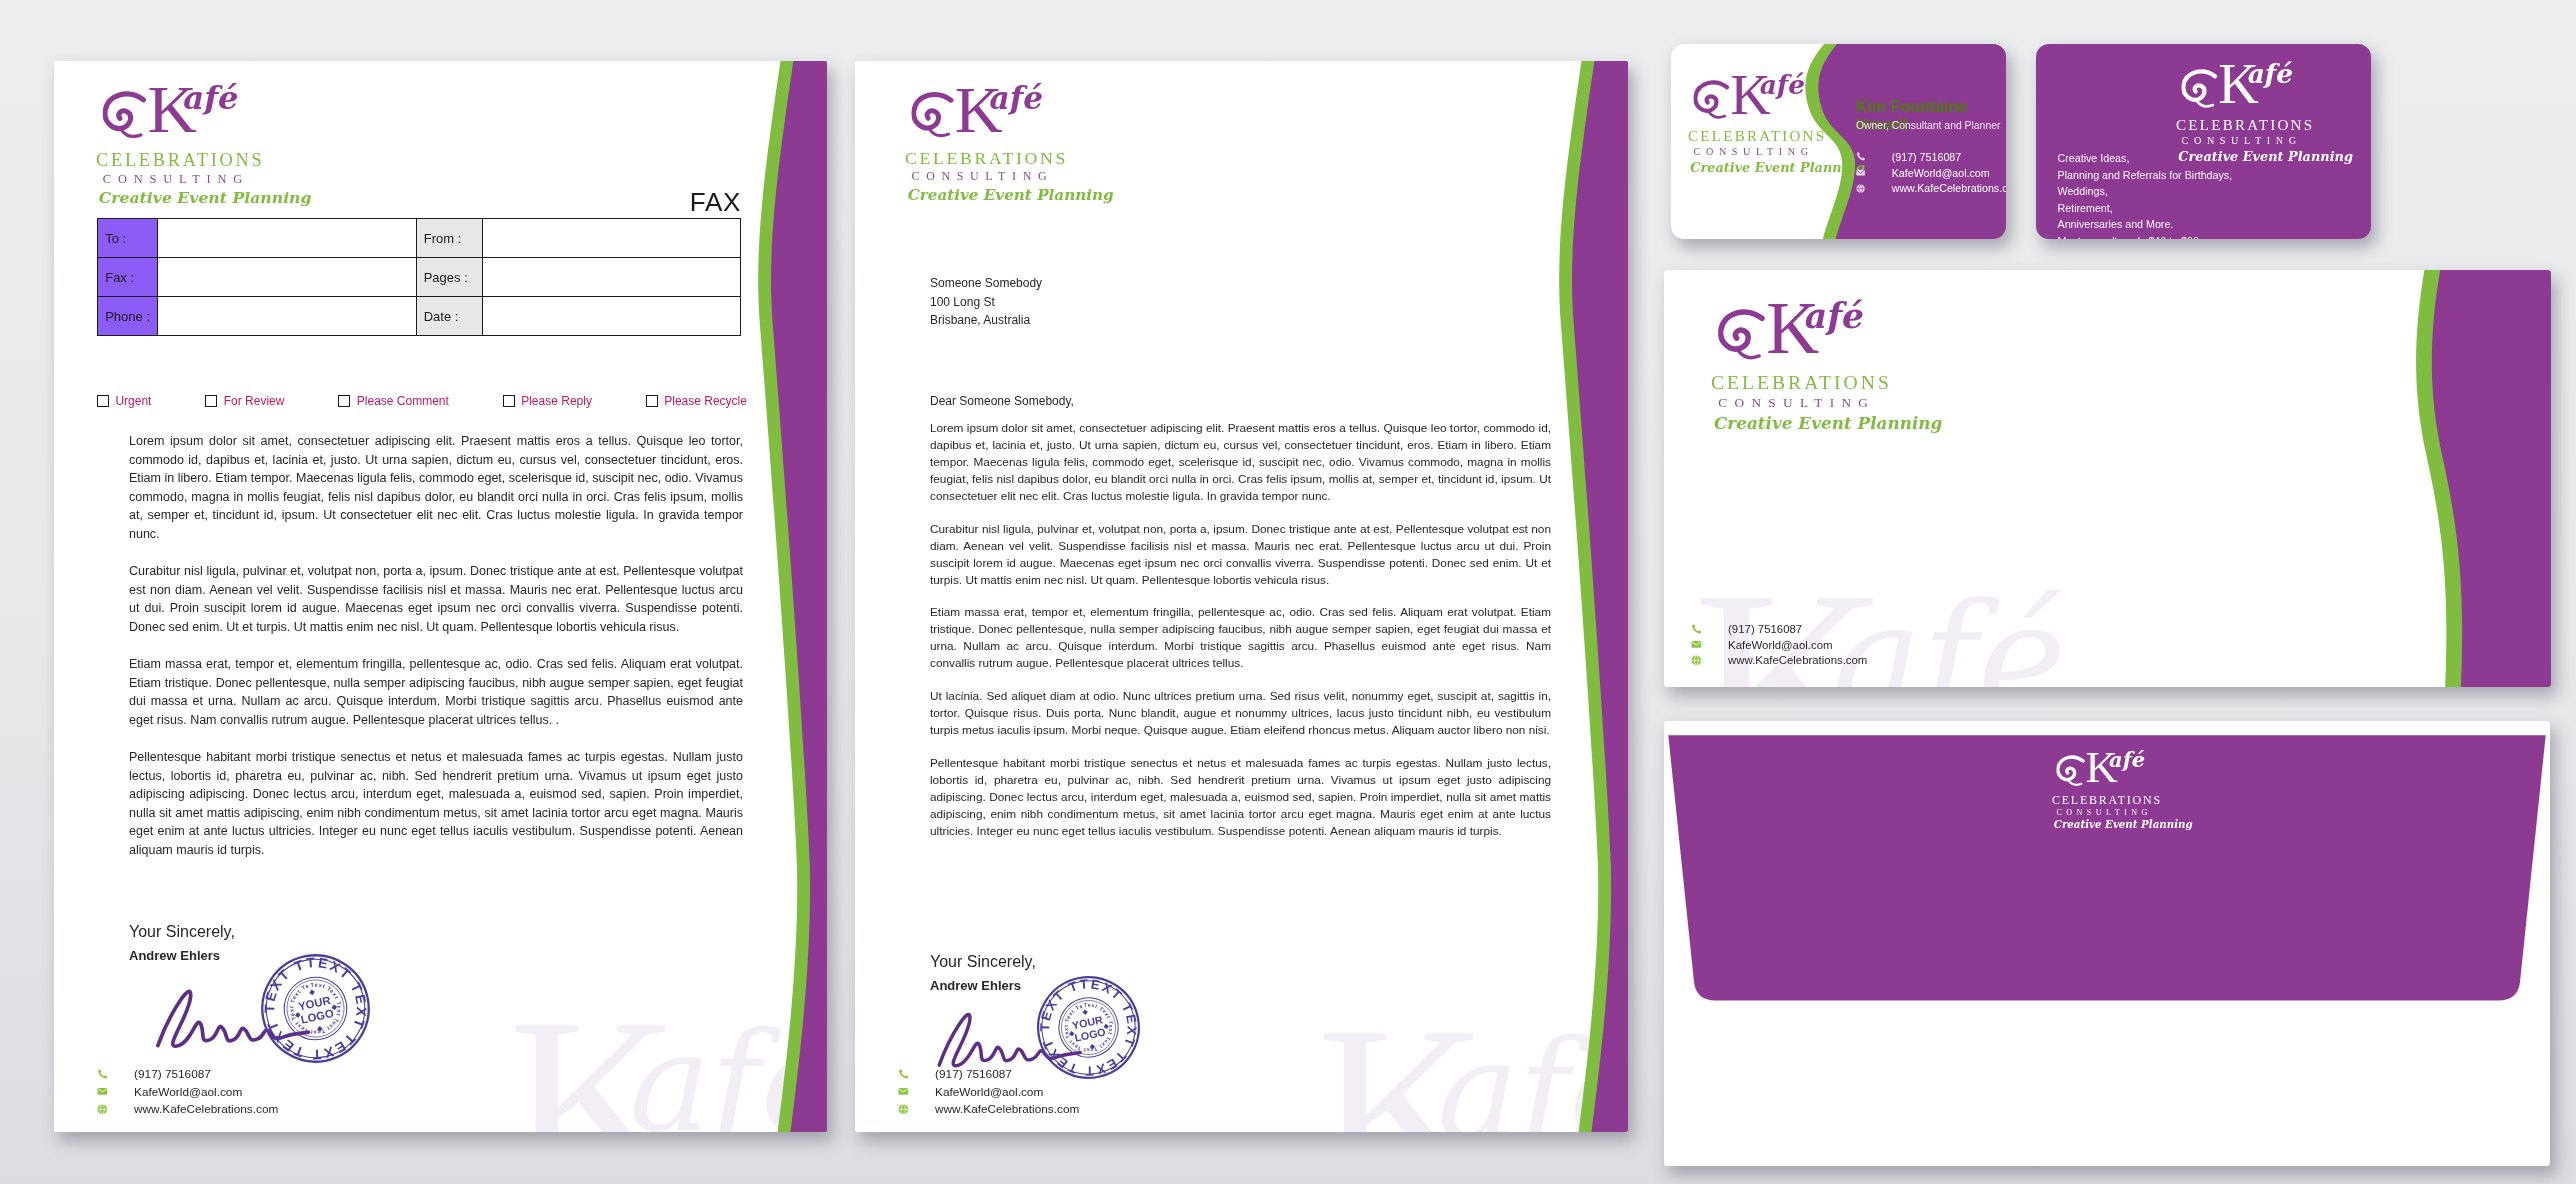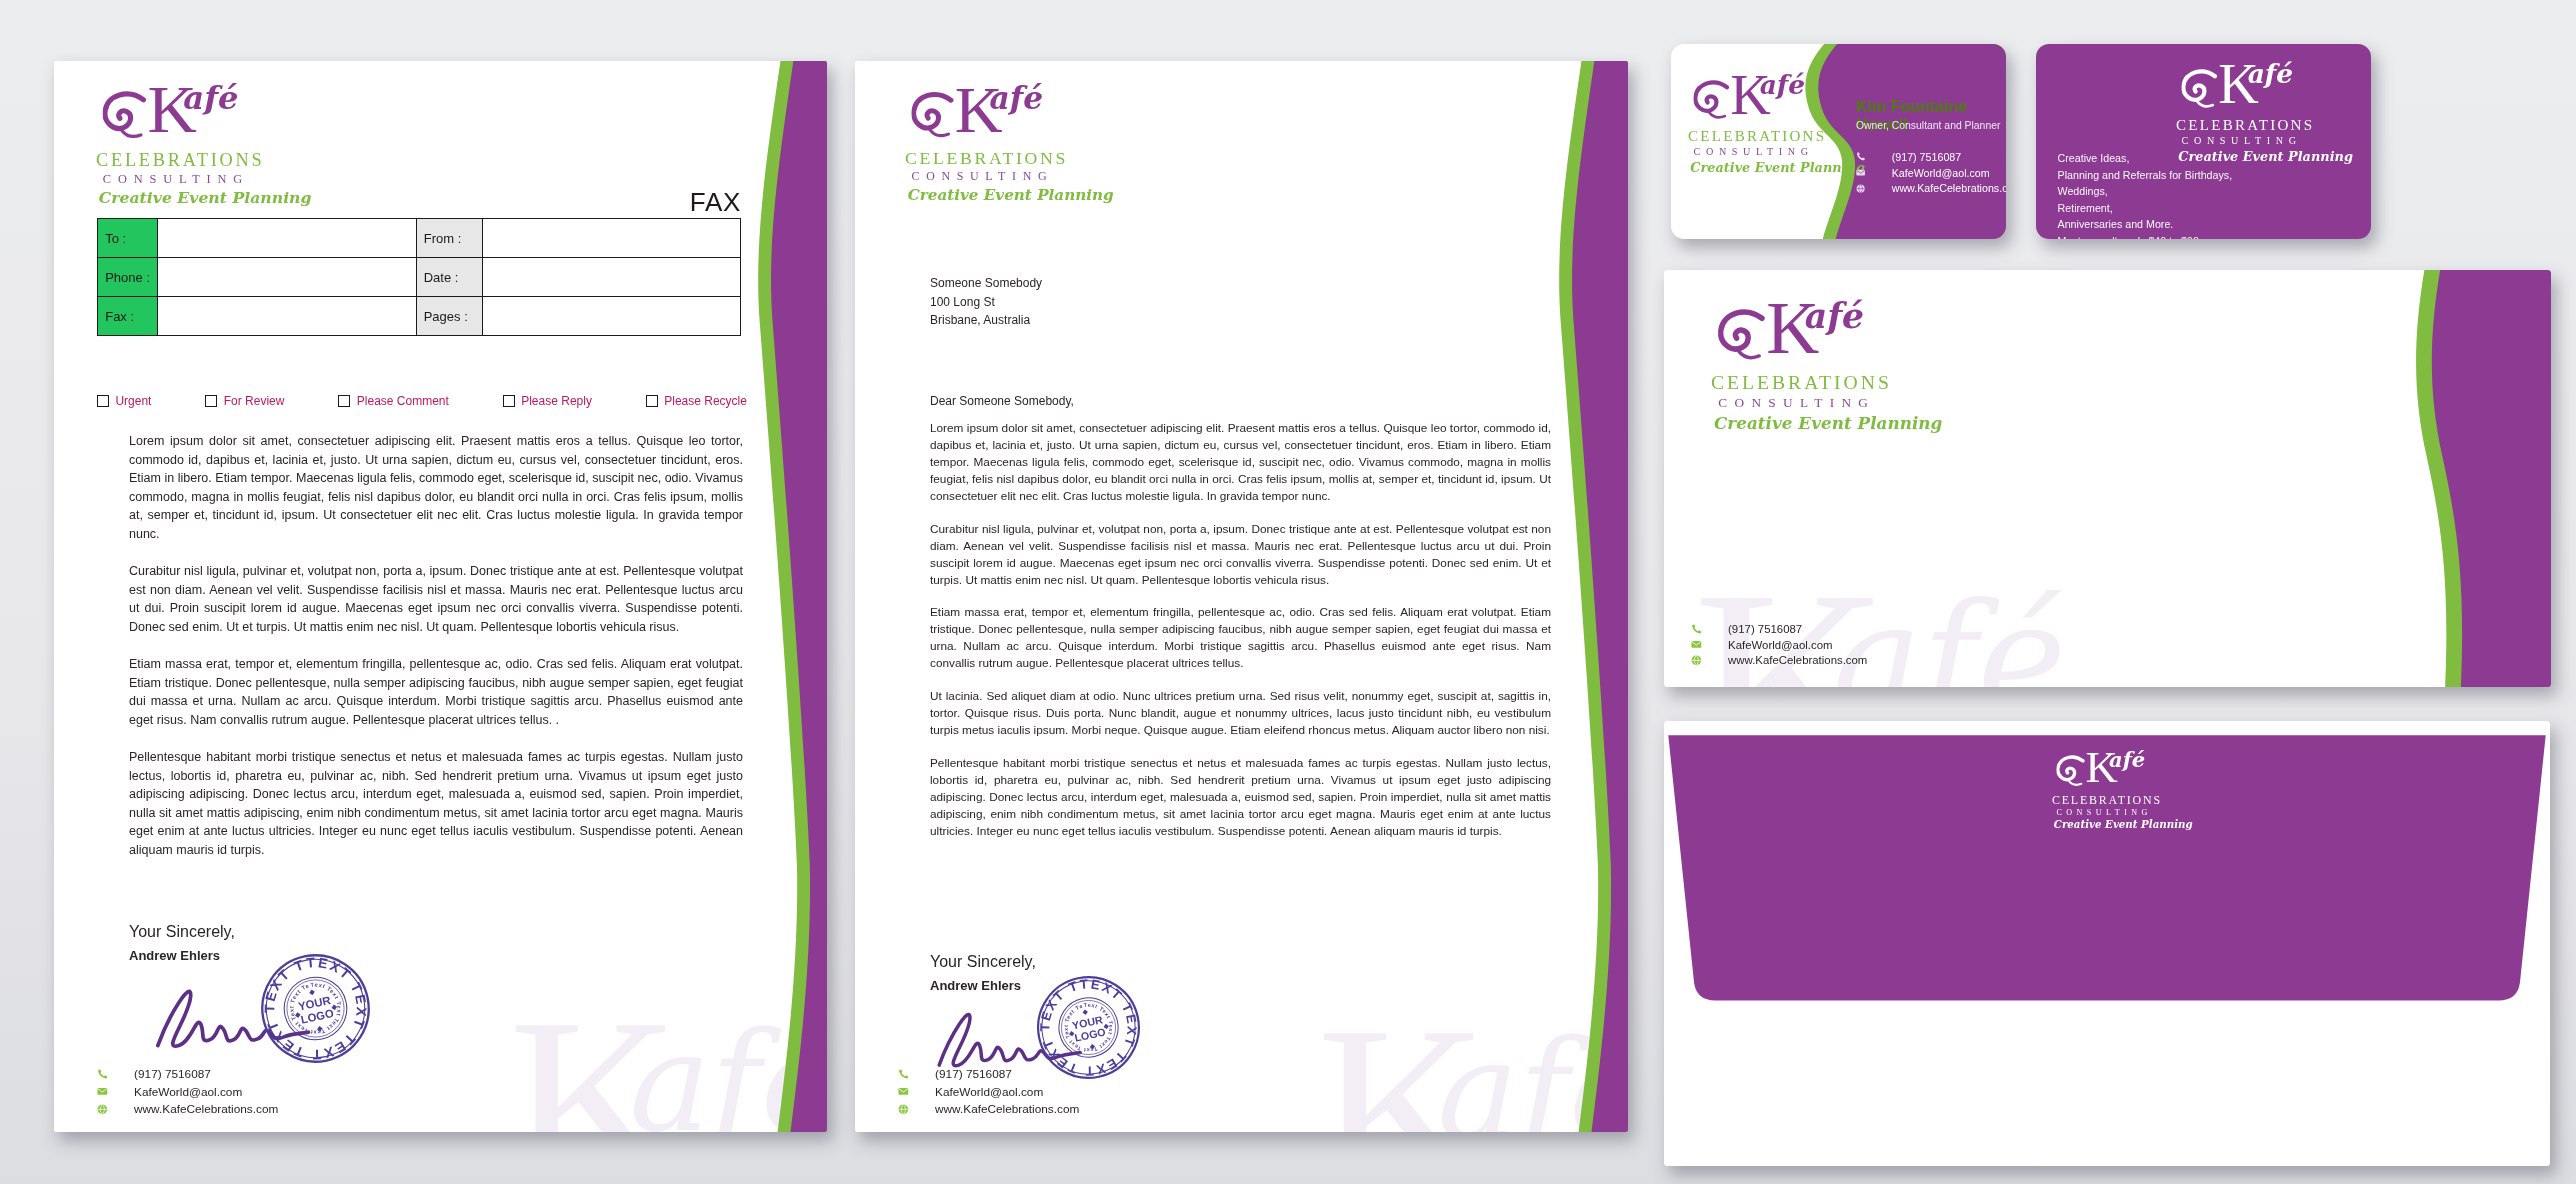--- a/index.html
+++ b/index.html
@@ -47,21 +47,21 @@
   .c-line{display:flex;align-items:center;margin-bottom:3.6px;gap:20px;}
   .ic{width:10.7px;height:10.7px;margin-right:6.4px;color:var(--green-lg);flex:none;}
   .contact--light{color:#fff;}
   .contact--light .ic{color:#ead9f0;}
 
   
   .fax-title{position:absolute;left:43px;top:126px;width:644px;text-align:right;
     font-size:26px;letter-spacing:0.7px;color:#1c1a1b;}
   .fax-table{position:absolute;left:43px;top:157px;width:644px;border-collapse:collapse;}
   .fax-table td{border:1.4px solid #1c1a1b;height:39px;font-size:13px;color:#1c1a1b;padding-left:7.2px;}
-  .fax-table td.lab{background:#22c55e;width:60px;}
+  .fax-table td.lab{background:#8b5cf6;width:60px;}
   .fax-table td.lab2{background:#e7e7e7;width:66px;}
   .checks{position:absolute;left:43px;top:333px;width:650px;display:flex;justify-content:space-between;}
   .chk{display:flex;align-items:center;font-size:12px;color:#be185d;}
   .chk .box{width:12px;height:12px;border:1.4px solid #1c1a1b;margin-right:6.4px;flex:none;}
 
   
   .addr{position:absolute;left:75px;top:213px;font-size:12px;line-height:18.6px;color:var(--ink);}
   .salutation{position:absolute;left:75px;top:333px;font-size:12px;color:var(--ink);}
   .body-col--letter{font-size:11.8px;line-height:17px;}
   .body-col--letter p{margin-bottom:15.7px;}
@@ -108,29 +108,29 @@
     <div class="fax-title">FAX</div>
     <table class="fax-table">
       <tbody>
           <tr>
         <td class="lab">To :</td>
             <td></td>
         <td class="lab2">From :</td>
             <td></td>
       </tr>
       <tr>
-        <td class="lab">Phone :</td>
-            <td></td>
-        <td class="lab2">Date :</td>
+        <td class="lab">Fax :</td>
+            <td></td>
+        <td class="lab2">Pages :</td>
             <td></td>
       </tr>
       <tr>
-        <td class="lab">Fax :</td>
-            <td></td>
-        <td class="lab2">Pages :</td>
+        <td class="lab">Phone :</td>
+            <td></td>
+        <td class="lab2">Date :</td>
             <td></td>
       </tr>
     </tbody>
       </table>
     <div class="checks">
       <span class="chk">
           <span class="box"></span>
           <span>Urgent</span>
         </span>
       <span class="chk">

